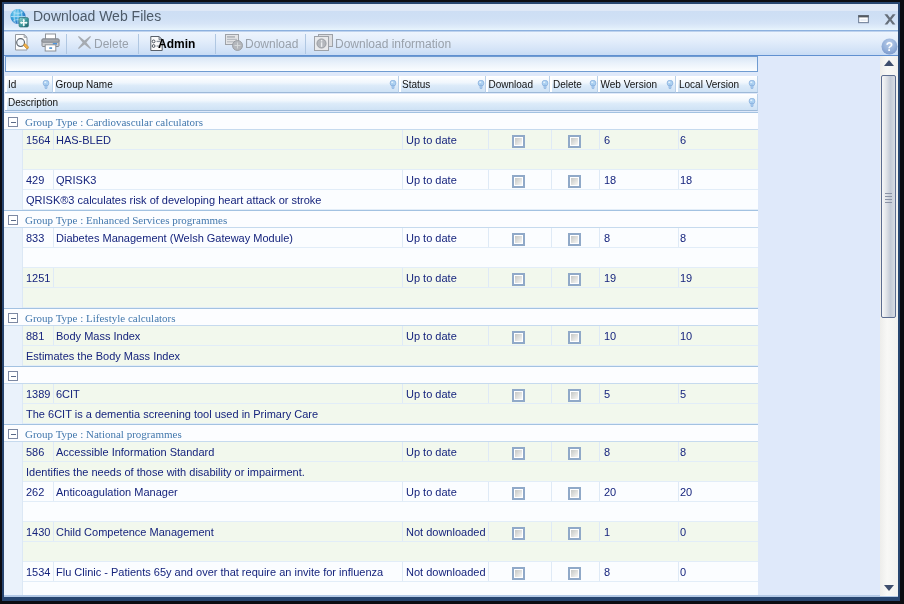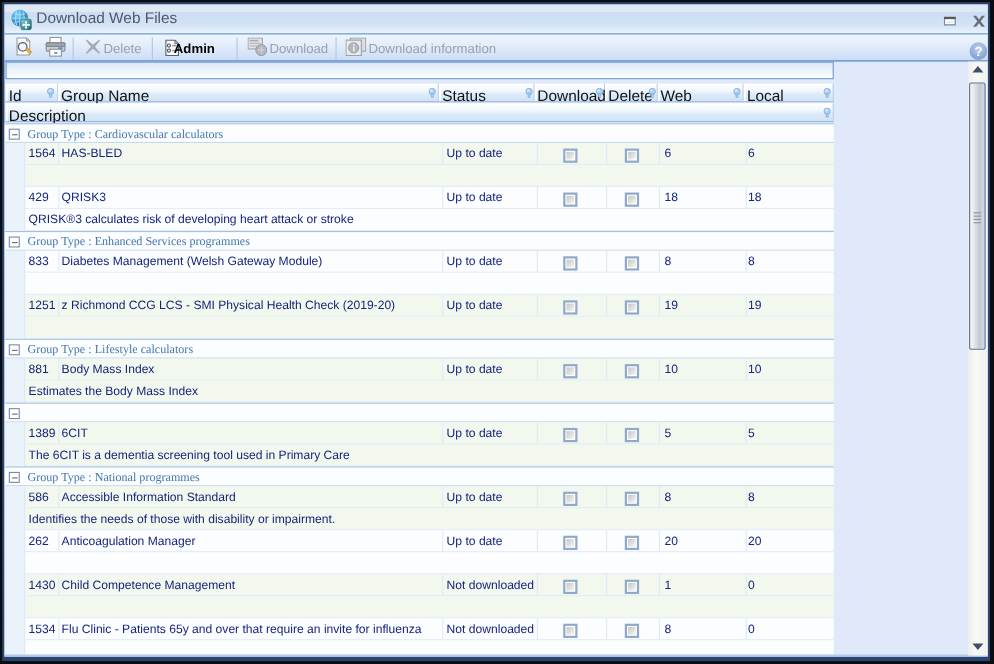--- a/index.html
+++ b/index.html
@@ -16,21 +16,21 @@
     background:linear-gradient(180deg,#8cb0de 0,#8cb0de 3.8%,#edf4fd 7.7%,#e4eefb 40%,#d2e2f7 80%,#caddf5 92%,#c9dcf5 96%,#6090d0 96.2%,#6090d0 100%);}
   .sep{position:absolute;top:4px;width:1px;height:20px;background:#b0c7e2;}
   .ttxt{position:absolute;top:7px;font-size:12px;color:#99a1ab;}
   
   #caption{position:absolute;left:1px;top:52px;width:751px;height:14px;background:linear-gradient(180deg,#d9e6f5 0%,#eaf2fb 45%,#fbfdff 100%);border:1px solid #6f9bd1;}
   .hrow{position:absolute;left:0;width:754px;height:18px;}
   .hcell{position:absolute;top:0;height:17px;box-sizing:border-box;
     background:linear-gradient(180deg,#ffffff 0%,#f1f7fd 40%,#dcebf9 60%,#cfe2f5 100%);
     border-right:1px solid #b9d0e9;border-bottom:1px solid #9db9d8;
     box-shadow:inset 2px 1px 0 #ffffff;}
-  .hcell span{position:absolute;left:3px;top:3px;font-size:14px;color:#111;}
+  .hcell span{position:absolute;left:3px;top:3px;font-size:10px;color:#111;}
   .funnel{position:absolute;top:4px;width:8px;height:9px;}
   
   .grow{position:absolute;left:0;width:754px;height:18px;background:#fcfdff;
     border-top:1px solid #a3c2e1;border-bottom:1px solid #c6daee;box-sizing:border-box;}
   .grow .gt{position:absolute;left:21px;top:3px;font-size:11px;color:#4378ad;font-family:Liberation Serif, serif;}
   .minus{position:absolute;left:4px;top:4px;width:8px;height:8px;background:#fff;
     border:1px solid #7d89a3;}
   .minus:after{content:"";position:absolute;left:1.5px;top:3.5px;width:5px;height:1px;background:#5a6a88;}
   .drow,.dsc{position:absolute;left:19px;width:735px;height:20px;box-sizing:border-box;border-bottom:1px solid #e2edf8;}
   .green{background:#f2f8ed;}
@@ -285,21 +285,20 @@
           </div>
       <div class="indent" style="top:264px;height:20px"></div>
           <div class="drow green" style="top:264px">
             <div class="vl" style="left:29.5px"></div>
             <div class="vl" style="left:378.5px"></div>
             <div class="vl" style="left:464.5px"></div>
             <div class="vl" style="left:528px"></div>
             <div class="vl" style="left:576px"></div>
             <div class="vl" style="left:655px"></div>
             <span class="cell" style="left:3px">1251</span>
-            <span class="cell" style="left:33px">z Richmond CCG LCS - SMI Physical Health Check (2019-20)</span>
             <span class="cell" style="left:383px">Up to date</span>
             <div class="cb" style="left:489px"></div>
             <div class="cb" style="left:545px"></div>
             <span class="cell" style="left:581px">19</span>
             <span class="cell" style="left:657px">19</span>
           </div>
       <div class="indent" style="top:284px;height:20px"></div>
       <div class="dsc green" style="top:284px;height:20px">
             <span class="cell" style="left:3px"></span>
           </div>

